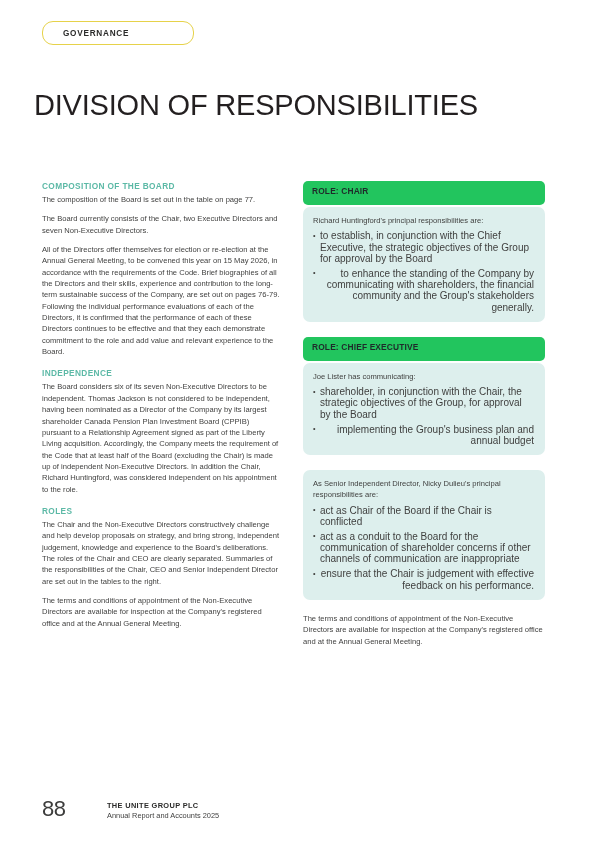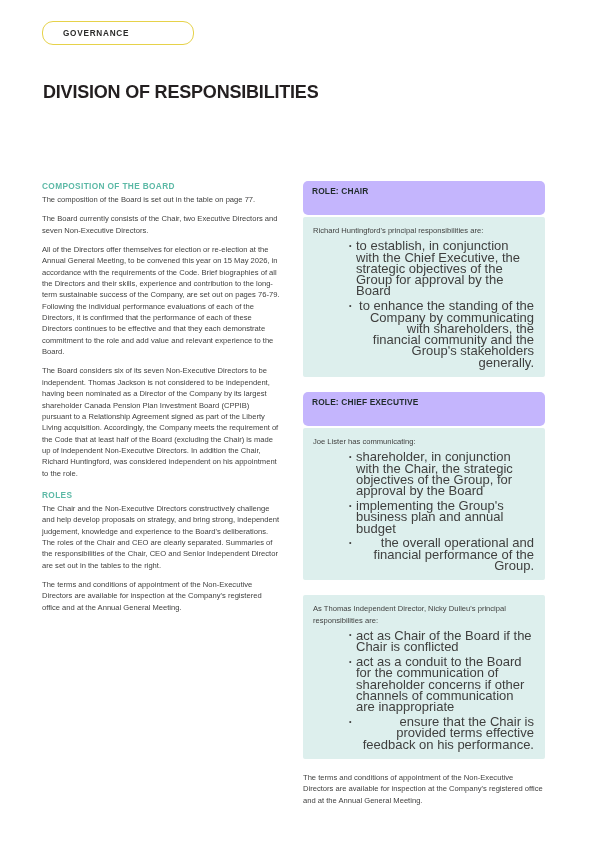--- a/index.html
+++ b/index.html
@@ -37,24 +37,24 @@
   }
   .pill-label {
     font-size: 8.2px;
     font-weight: bold;
     letter-spacing: 0.75px;
     color: #2b2b2a;
   }
 
   .page-title {
     position: absolute;
-    left: 43px;
+    left: 34px;
     top: 70px;
-    font-size: 18px;
-    font-weight: bold;
+    font-size: 29px;
+    font-weight: normal;
     letter-spacing: -0.2px;
     color: #231f20;
     white-space: nowrap;
   }
 
   
   .col-left {
     position: absolute;
     left: 42px;
     top: 181px;
@@ -85,53 +85,52 @@
     color: #3f3f3e;
   }
   .body-p:last-child { margin-bottom: 0; }
 
   
   .role-box {
     margin-bottom: 15px;
   }
   .role-box:last-of-type { margin-bottom: 13px; }
   .role-head {
-    background: #c4b5fd;
+    background: #22c55e;
     border-radius: 5px;
-    padding: 5px 9px 19px 9px;
+    padding: 5px 9px 9px 9px;
     font-size: 8.4px;
     font-weight: bold;
     color: #1f2a2a;
     letter-spacing: 0.15px;
   }
   .role-body {
     background: #ddefed;
-    border-radius: 2px;
+    border-radius: 7px;
     margin-top: 2px;
     padding: 8px 11px 9px 10px;
   }
   .role-intro {
     font-size: 7.6px;
     line-height: 11.3px;
     margin: 0 0 4px 0;
     color: #3f3f3e;
   }
   ul.role-list {
     list-style: none;
     margin: 0;
     padding: 0;
   }
   ul.role-list li {
     position: relative;
-    font-size: 13px;
+    font-size: 10px;
     line-height: 11.3px;
     padding-left: 7px;
     margin-bottom: 3.5px;
     color: #3f3f3e;
-    margin-left: 36px;
   }
   ul.role-list li:last-child { margin-bottom: 0; text-align: right; }
   ul.role-list li::before {
     content: "\2022";
     position: absolute;
     left: 0;
     top: -0.5px;
     font-size: 7.2px;
     color: #3f3f3e;
   }
@@ -183,20 +182,21 @@
 
   <h1 class="page-title">DIVISION OF RESPONSIBILITIES</h1>
 
   <div class="col-left">
 
     <h2 class="sec-head">COMPOSITION OF THE BOARD</h2>
     <p class="body-p">The composition of the Board is set out in the table on page 77.</p>
     <p class="body-p">The Board currently consists of the Chair, two Executive Directors and seven Non-Executive Directors.</p>
     <p class="body-p">All of the Directors offer themselves for election or re-election at the Annual General Meeting, to be convened this year on 15 May 2026, in accordance with the requirements of the Code. Brief biographies of all the Directors and their skills, experience and contribution to the long-term sustainable success of the Company, are set out on pages 76-79. Following the individual performance evaluations of each of the Directors, it is confirmed that the performance of each of these Directors continues to be effective and that they each demonstrate commitment to the role and add value and relevant experience to the Board.</p>
 
+    <h2 class="sec-head gap">INDEPENDENCE</h2>
     <p class="body-p">The Board considers six of its seven Non-Executive Directors to be independent. Thomas Jackson is not considered to be independent, having been nominated as a Director of the Company by its largest shareholder Canada Pension Plan Investment Board (CPPIB) pursuant to a Relationship Agreement signed as part of the Liberty Living acquisition. Accordingly, the Company meets the requirement of the Code that at least half of the Board (excluding the Chair) is made up of independent Non-Executive Directors. In addition the Chair, Richard Huntingford, was considered independent on his appointment to the role.</p>
 
     <h2 class="sec-head gap">ROLES</h2>
     <p class="body-p">The Chair and the Non-Executive Directors constructively challenge and help develop proposals on strategy, and bring strong, independent judgement, knowledge and experience to the Board's deliberations. The roles of the Chair and CEO are clearly separated. Summaries of the responsibilities of the Chair, CEO and Senior Independent Director are set out in the tables to the right.</p>
     <p class="body-p">The terms and conditions of appointment of the Non-Executive Directors are available for inspection at the Company's registered office and at the Annual General Meeting.</p>
 
   </div>
 
   <div class="col-right">
 
@@ -211,34 +211,40 @@
       </div>
     </div>
 
     <div class="role-box">
       <div class="role-head">ROLE: CHIEF EXECUTIVE</div>
       <div class="role-body">
         <p class="role-intro">Joe Lister has communicating:</p>
         <ul class="role-list">
           <li>shareholder, in conjunction with the Chair, the strategic objectives of the Group, for approval by the Board</li>
           <li>implementing the Group's business plan and annual budget</li>
-          <li>the overall operational and financial performance of the Group.</li>
         </ul>
       </div>
     </div>
 
     <div class="role-box">
       <div class="role-body">
-        <p class="role-intro">As Thomas Independent Director, Nicky Dulieu's principal responsibilities are:</p>
+        <p class="role-intro">As Senior Independent Director, Nicky Dulieu's principal responsibilities are:</p>
         <ul class="role-list">
           <li>act as Chair of the Board if the Chair is conflicted</li>
           <li>act as a conduit to the Board for the communication of shareholder concerns if other channels of communication are inappropriate</li>
-          <li>ensure that the Chair is provided terms effective feedback on his performance.</li>
+          <li>ensure that the Chair is judgement with effective feedback on his performance.</li>
         </ul>
       </div>
     </div>
 
     <p class="closing-p">The terms and conditions of appointment of the Non-Executive Directors are available for inspection at the Company's registered office and at the Annual General Meeting.</p>
 
   </div>
 
+  <div class="footer">
+    <div class="footer-num">88</div>
+    <div class="footer-text">
+      <div class="footer-company">THE UNITE GROUP PLC</div>
+      <div class="footer-sub">Annual Report and Accounts 2025</div>
+    </div>
+  </div>
 
 </div>
 
 </body></html>

